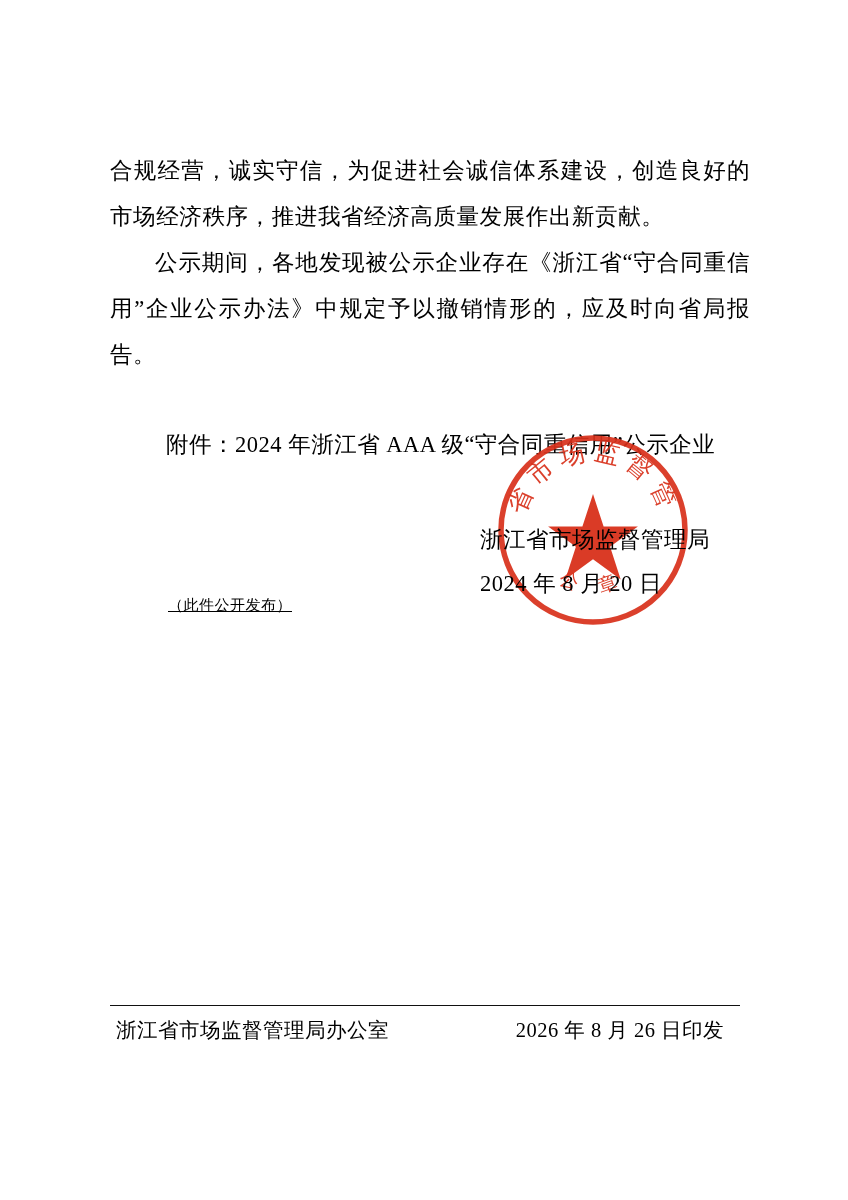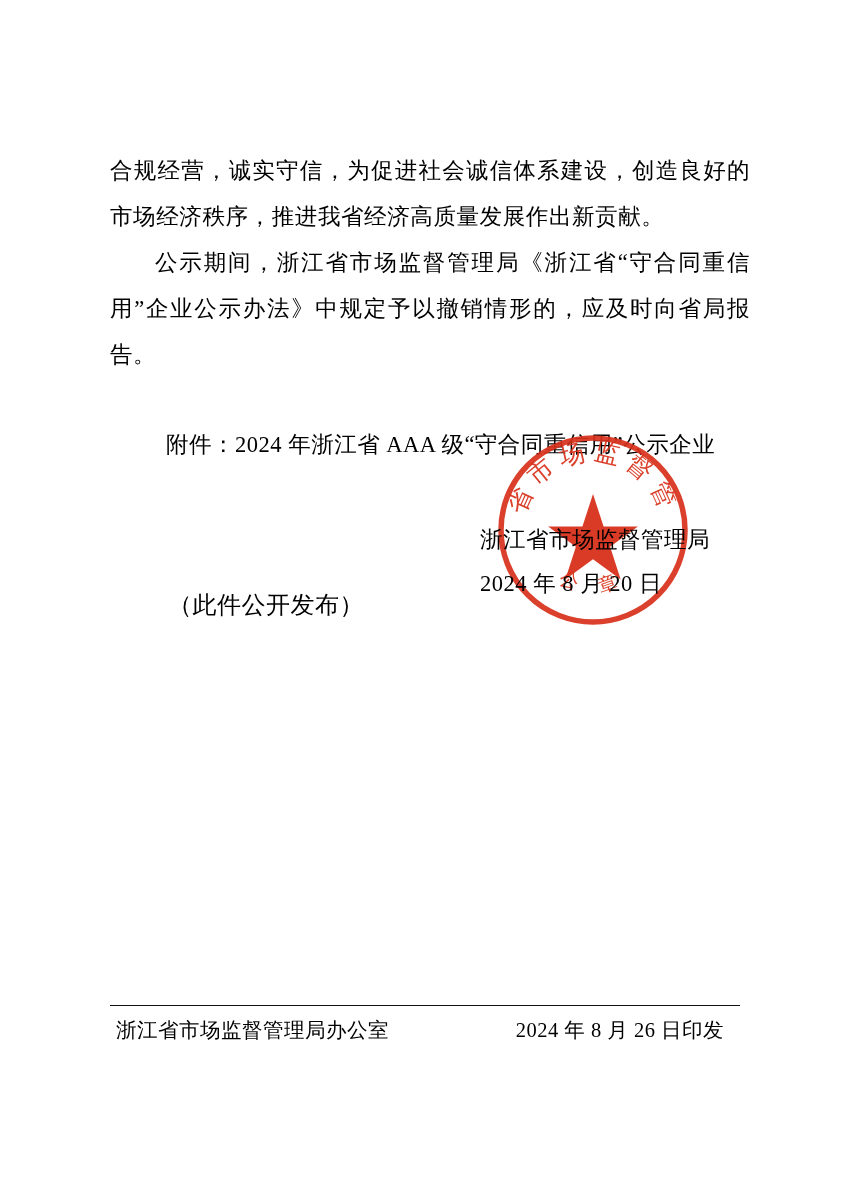--- a/index.html
+++ b/index.html
@@ -78,23 +78,24 @@
     width: 196px;
     height: 196px;
     pointer-events: none;
   }
   .seal svg { display: block; }
 
   .public-note {
     position: absolute;
     left: 168px;
     top: 585px;
-    font-size: 24px;
+    font-size: 15px;
     line-height: 40px;
     letter-spacing: 0.5px;
+    text-decoration: underline;
   }
 
   
   .footer {
     position: absolute;
     left: 110px;
     top: 1005px;
     width: 630px;
   }
   .footer-rule {
@@ -112,21 +113,21 @@
   }
   .footer-right { padding-right: 10px; }
 </style>
 </head>
 <body>
 
 <div class="page">
 
   <div class="body-area">
     <p class="para">合规经营，诚实守信，为促进社会诚信体系建设，创造良好的市场经济秩序，推进我省经济高质量发展作出新贡献。</p>
-    <p class="para indent">公示期间，浙江省市场监督管理局《浙江省“守合同重信用”企业公示办法》中规定予以撤销情形的，应及时向省局报告。</p>
+    <p class="para indent">公示期间，各地发现被公示企业存在《浙江省“守合同重信用”企业公示办法》中规定予以撤销情形的，应及时向省局报告。</p>
 
     <div class="attach">
       <span>附件：2024 年浙江省 AAA 级“守合同重信用”公示企业</span>
     </div>
   </div>
 
   <div class="seal">
     <svg width="196" height="196" viewBox="0 0 196 196" xmlns="http://www.w3.org/2000/svg">
       <defs>
         <path id="arcPath" d="M 28,98 A 70,70 0 0 1 168,98"></path>
@@ -149,17 +150,17 @@
     <div>浙江省市场监督管理局</div>
     <div>2024 年 8 月 20 日</div>
   </div>
 
   <div class="public-note">（此件公开发布）</div>
 
   <div class="footer">
     <hr class="footer-rule">
     <div class="footer-row">
       <span class="footer-left">浙江省市场监督管理局办公室</span>
-      <span class="footer-right">2024 年 8 月 26 日印发</span>
+      <span class="footer-right">2026 年 8 月 26 日印发</span>
     </div>
   </div>
 
 </div>
 
 </body></html>

